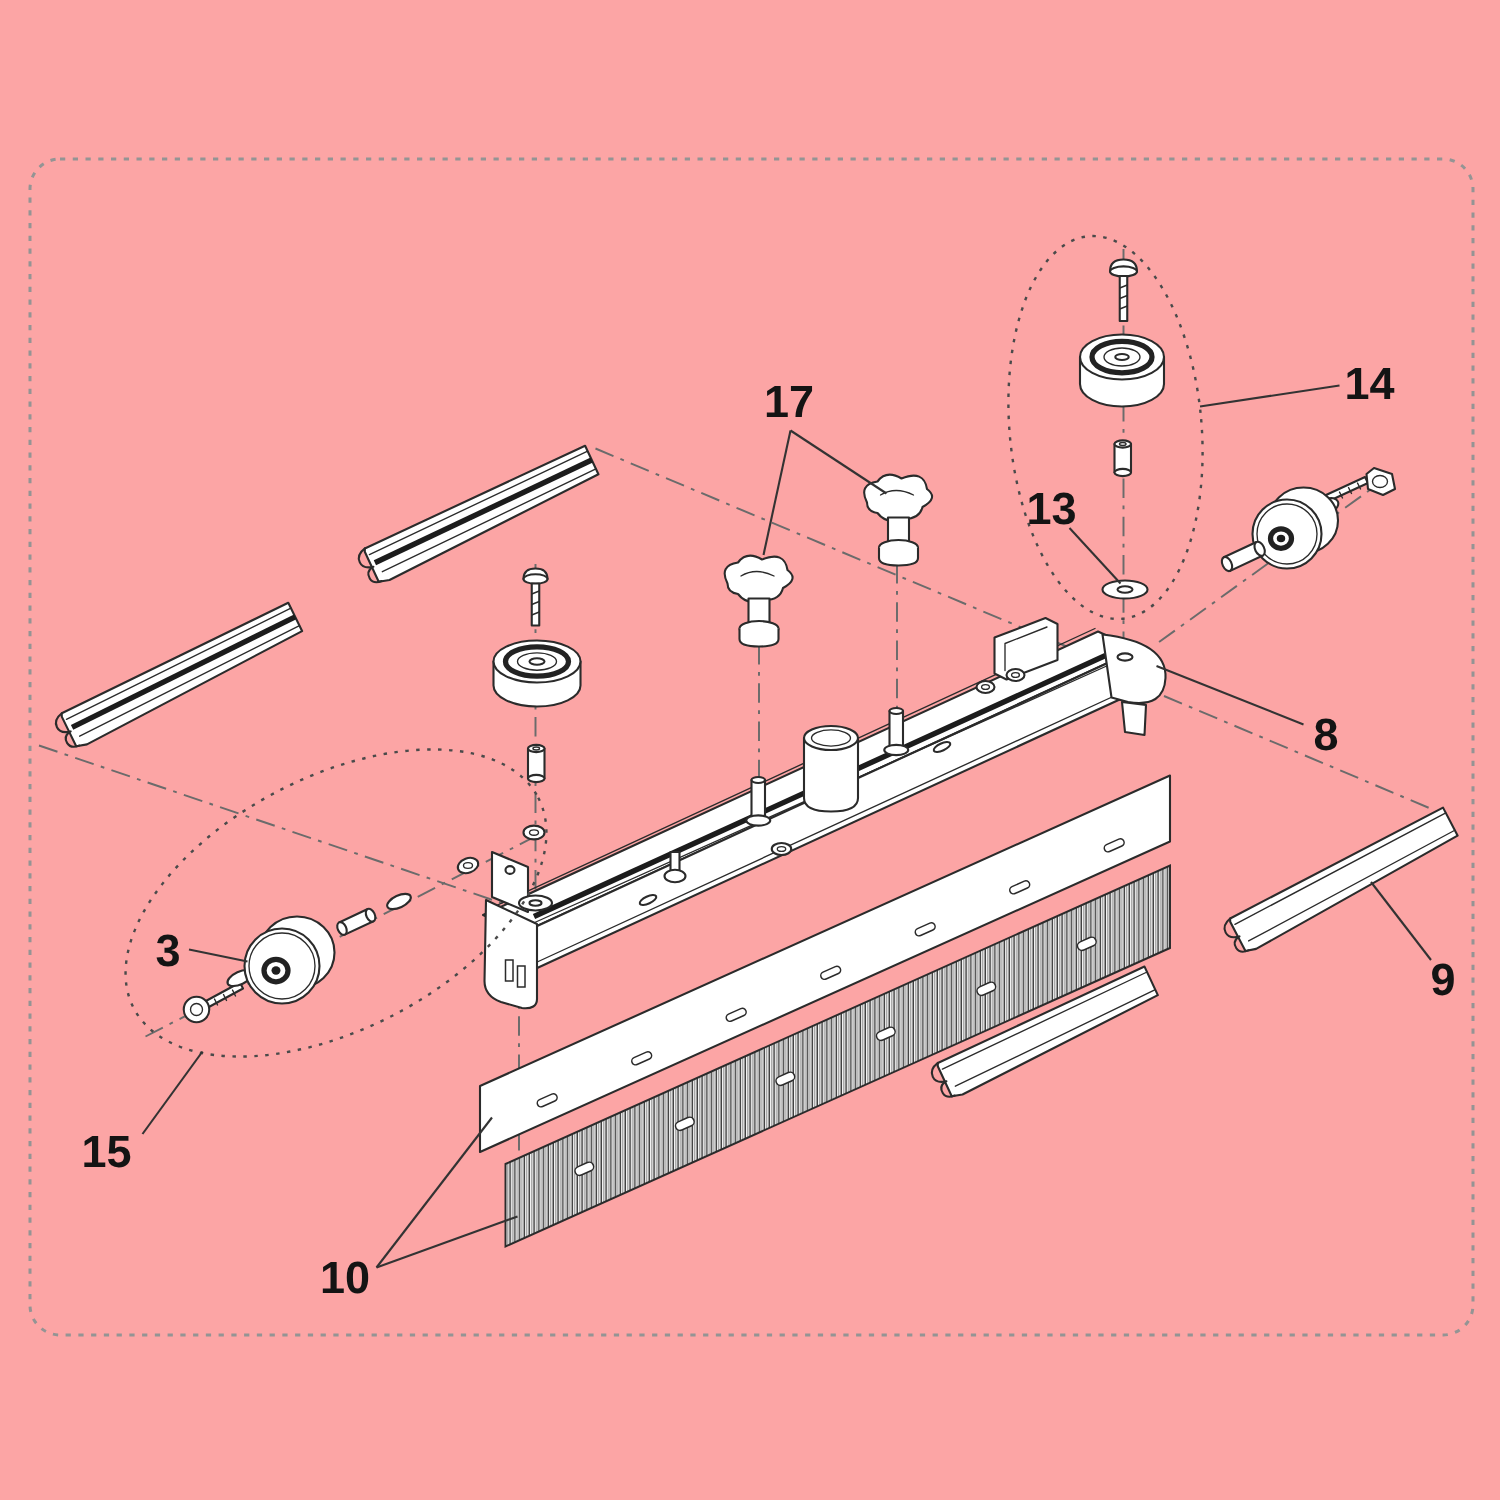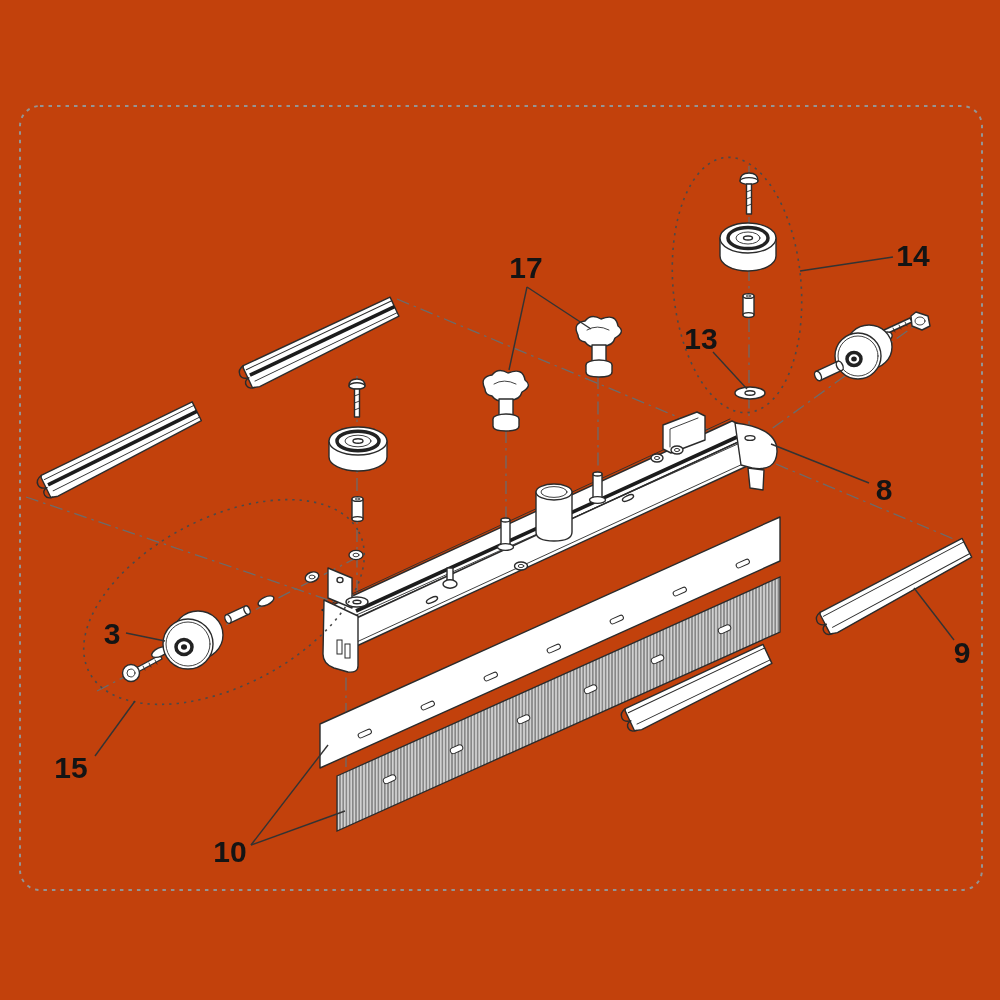--- a/index.html
+++ b/index.html
@@ -1,16 +1,16 @@
 <!DOCTYPE html>
 <html><head>
 <meta charset="utf-8">
 <style>
   html,body{margin:0;padding:0;background:#ffffff;}
-  .canvas{width:1000px;height:1000px;position:relative;background:#c2410c;}
+  .canvas{width:1000px;height:1000px;position:relative;background:#fca5a5;}
   svg{display:block;}
   .ln{fill:none;stroke:#2b2b2b;stroke-width:1.4;stroke-linecap:round;stroke-linejoin:round;}
   .thin{stroke-width:0.9;}
   .fw{fill:#ffffff;stroke:#2b2b2b;stroke-width:1.4;stroke-linejoin:round;}
   .fd{fill:#1e1e1e;stroke:none;}
   .stripe{fill:none;stroke:#1c1c1c;stroke-width:3.6;}
   .cst{fill:none;stroke:#6b6b6b;stroke-width:1.3;stroke-dasharray:13 5 2.5 5;}
   .dot{fill:none;stroke:#4a4a4a;stroke-width:1.6;stroke-dasharray:2.3 5;}
   .leader{fill:none;stroke:#333;stroke-width:1.4;}
   .callout{font:700 30px "Liberation Sans", sans-serif;fill:#141414;text-anchor:middle;}

